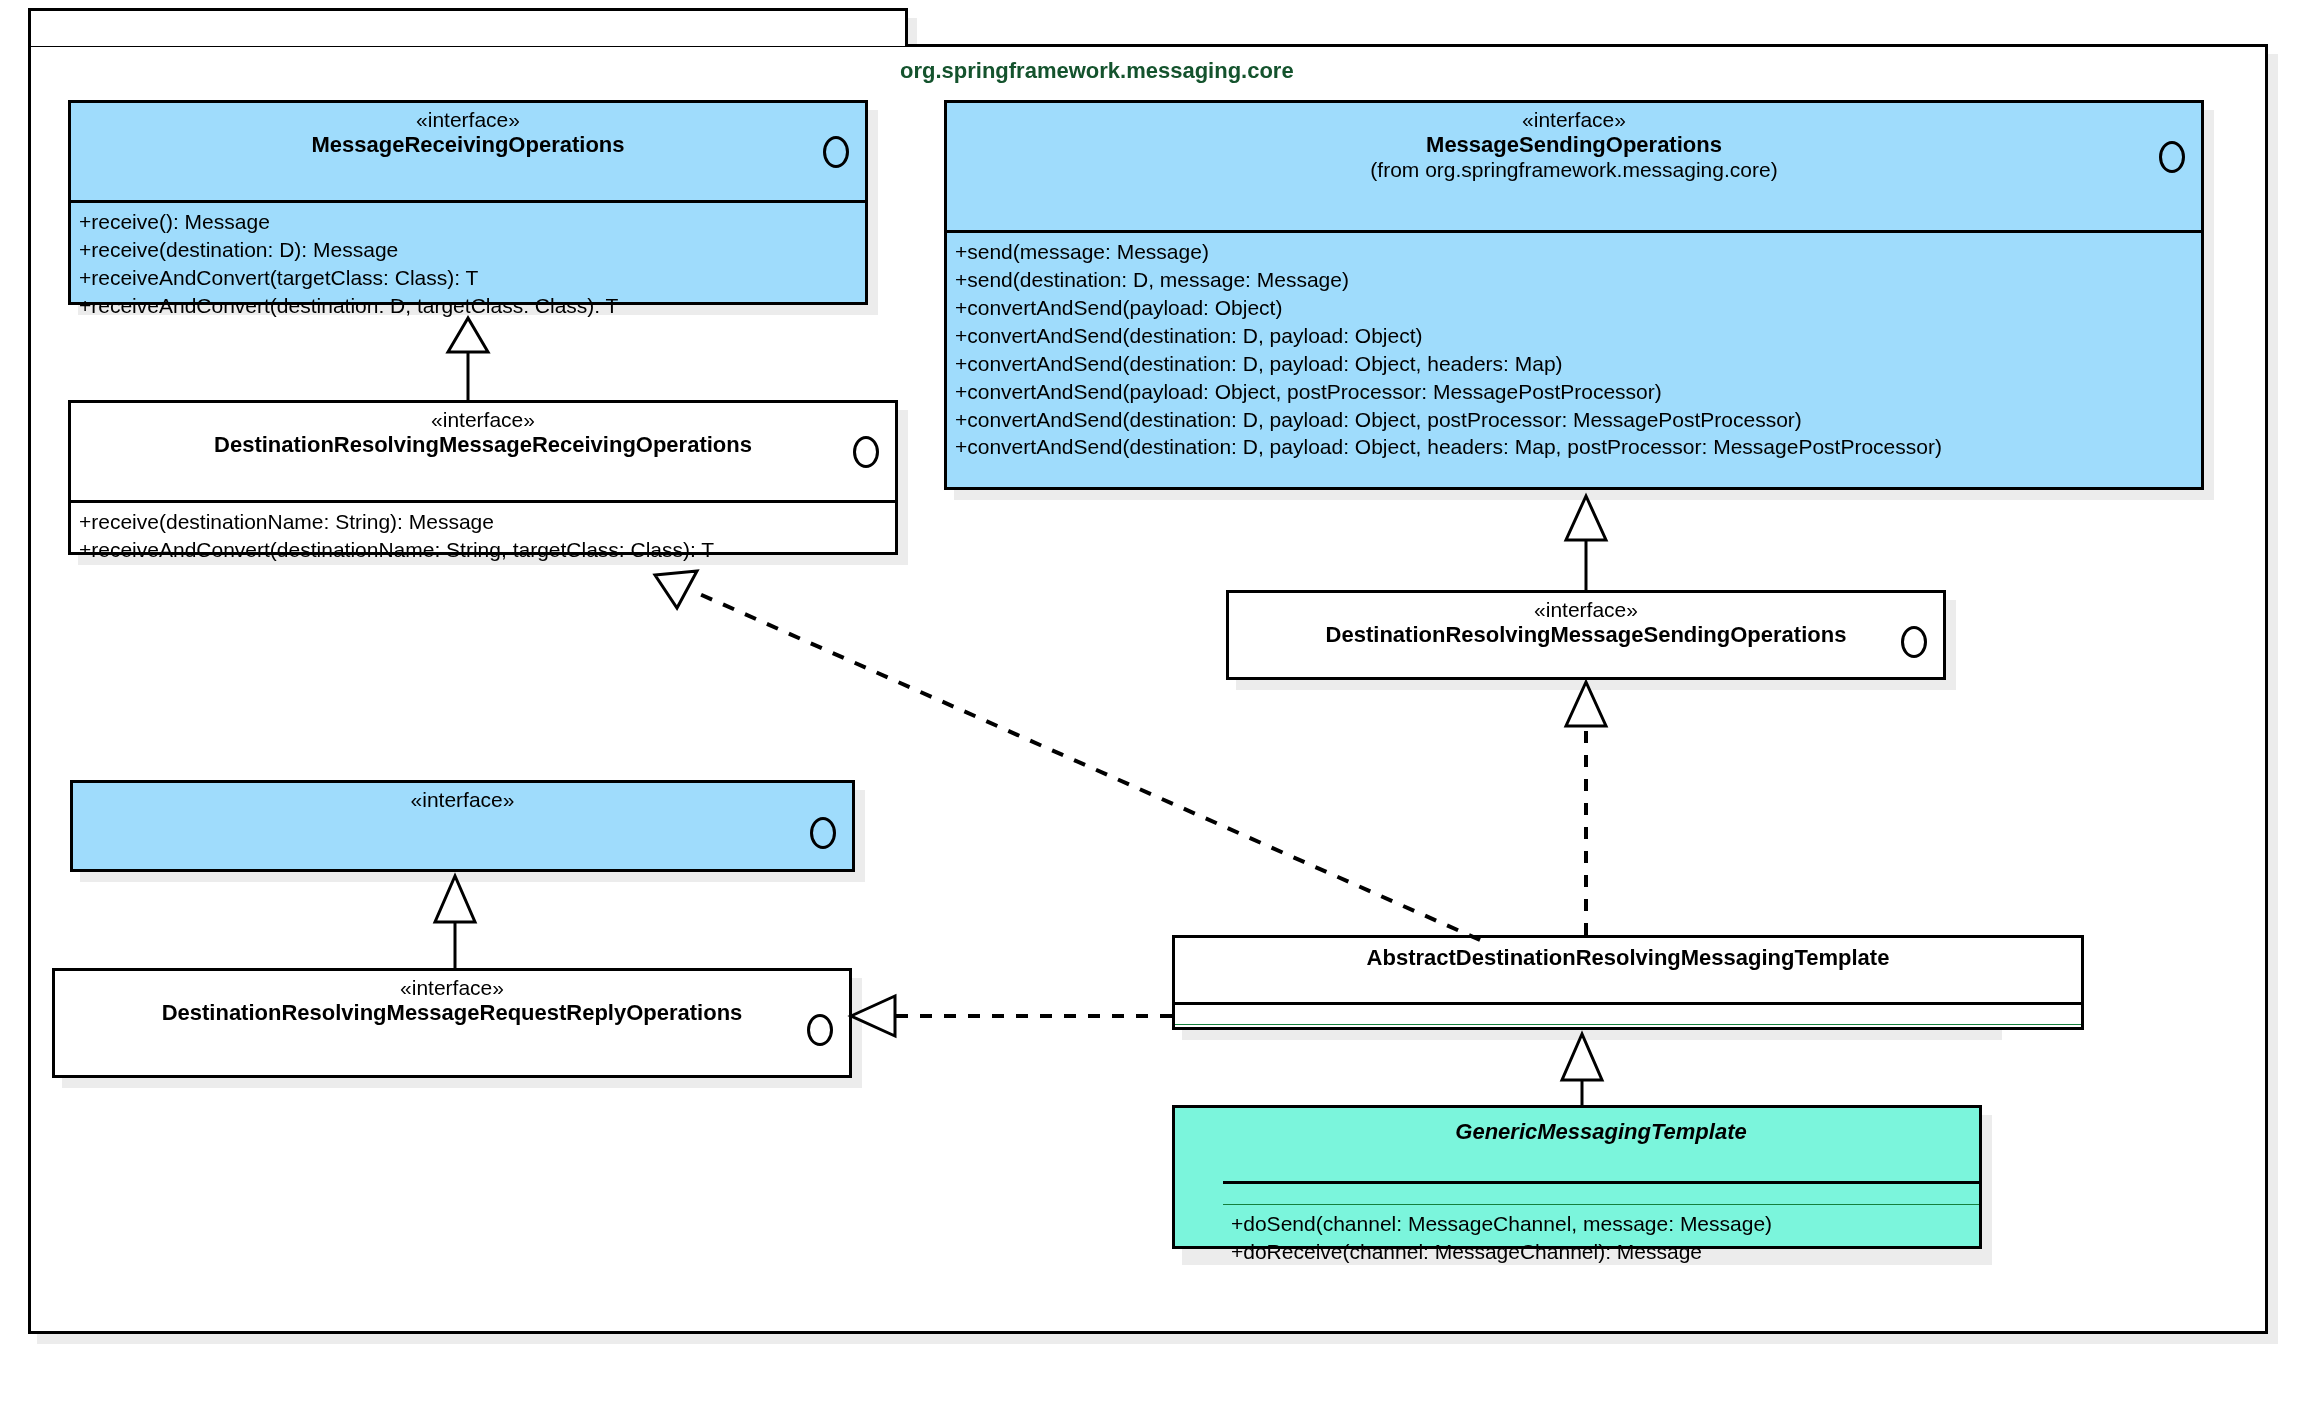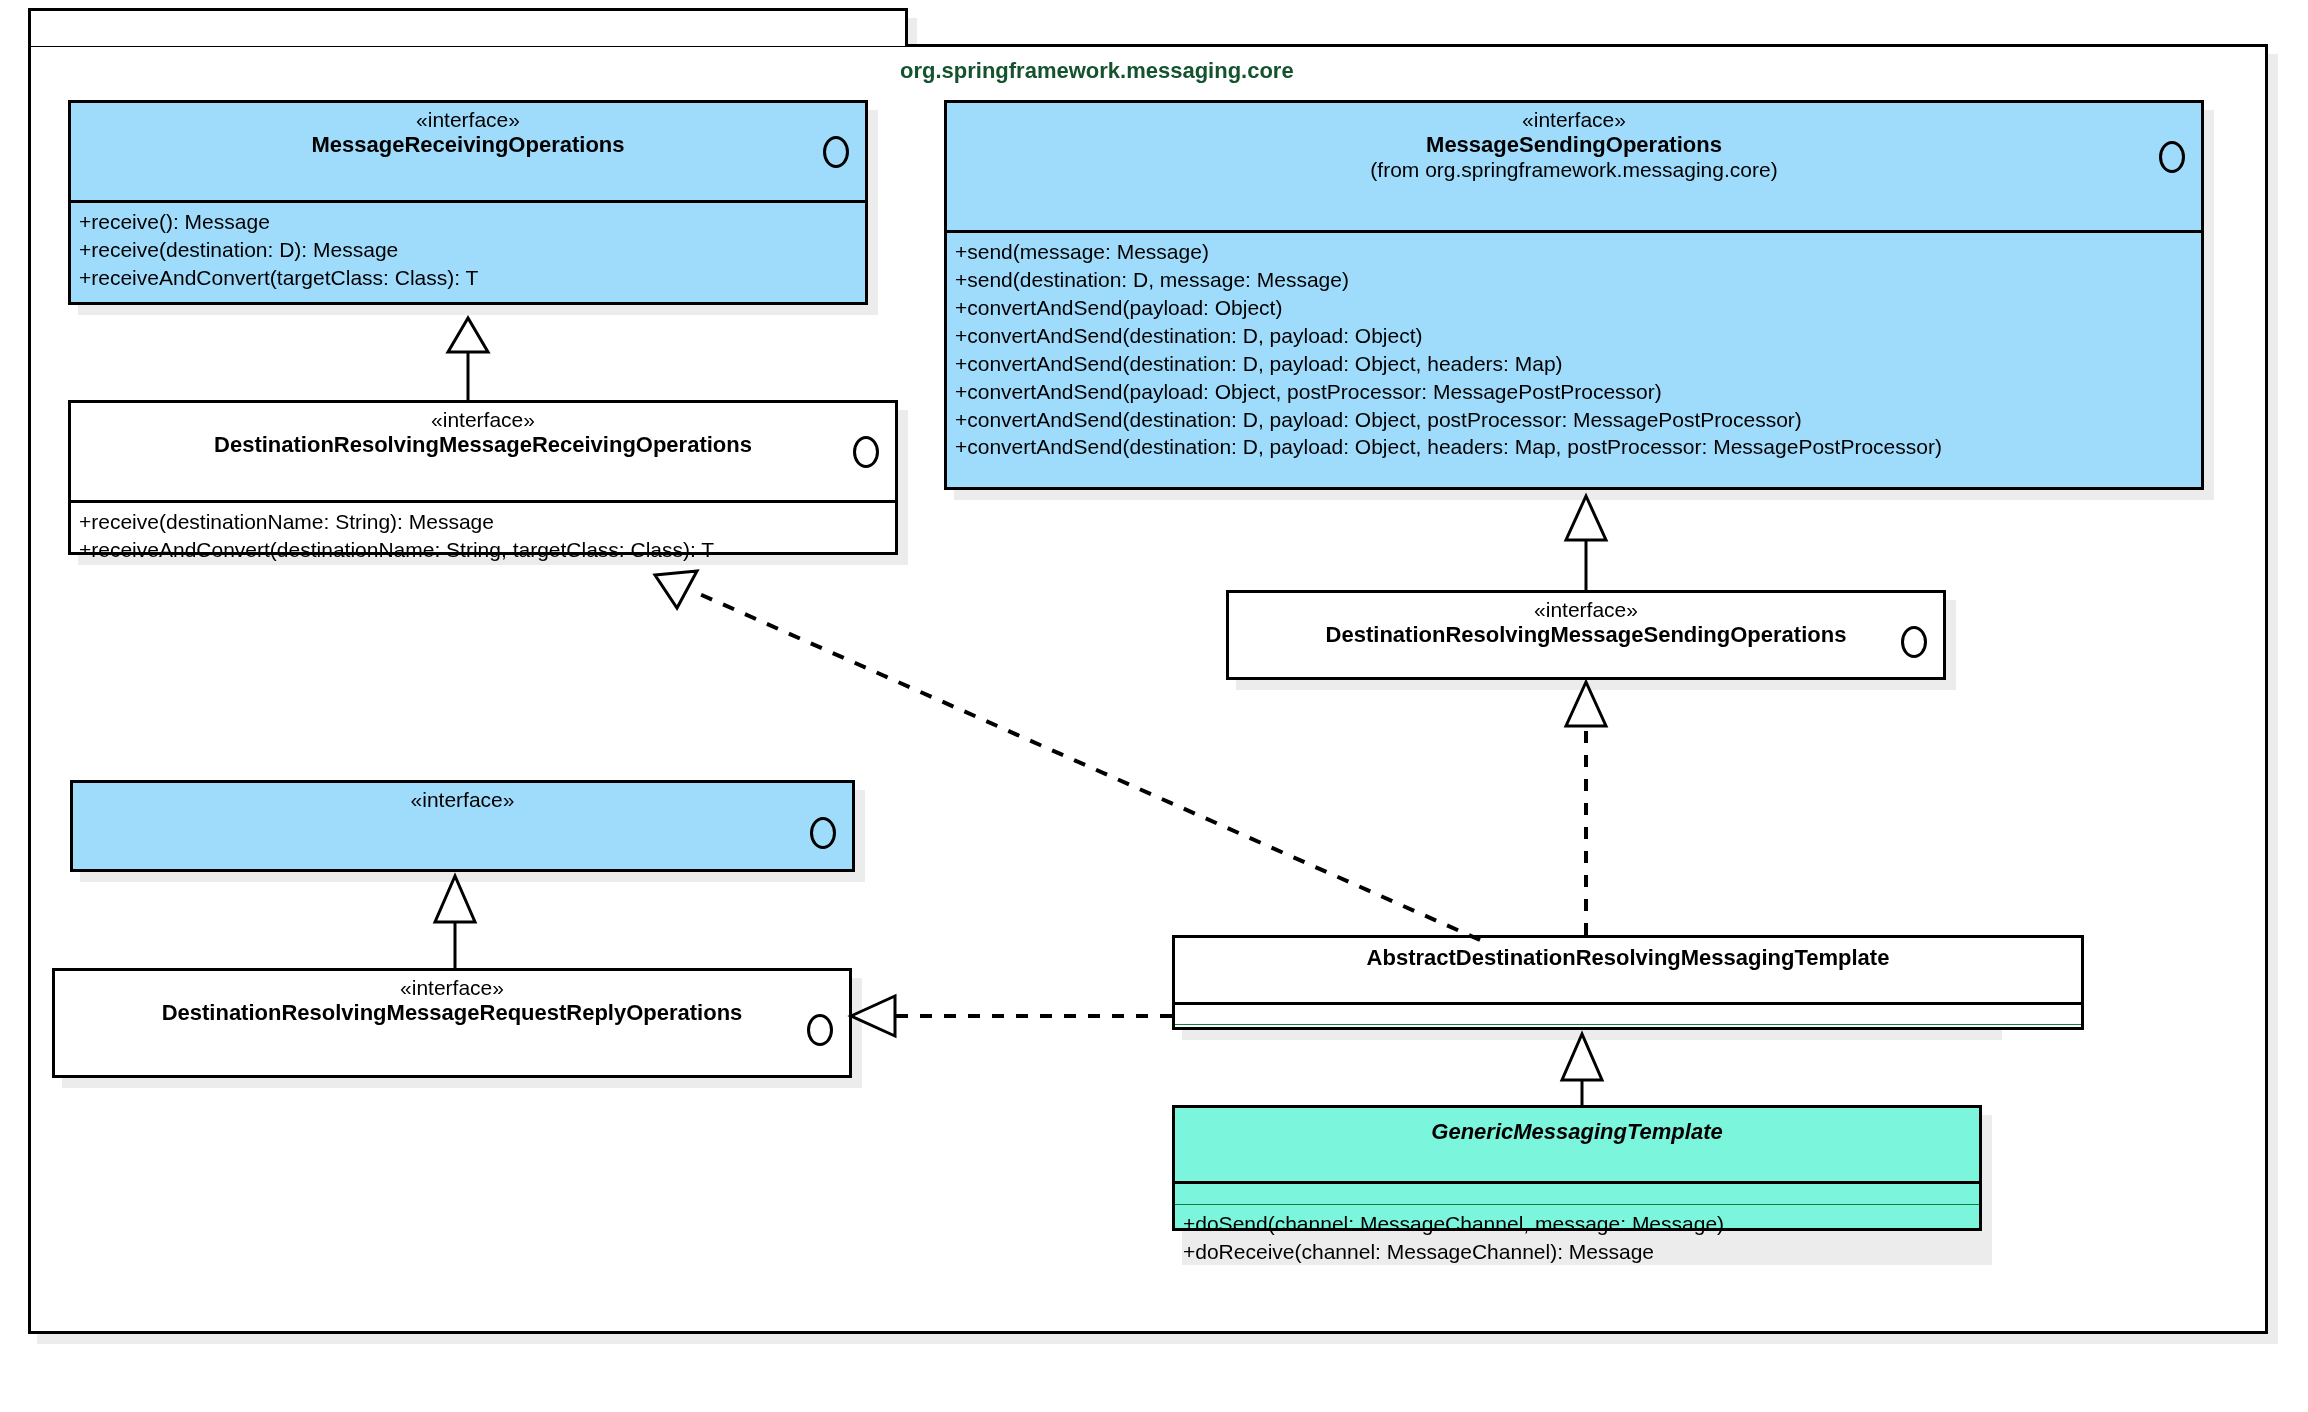--- a/index.html
+++ b/index.html
@@ -174,20 +174,21 @@
   <div class="cls blue" style="left:68px; top:100px; width:800px; height:205px;">
     <div class="hdr with-sep" style="height:83px;">
       <div class="stereo">«interface»</div>
       <div class="cname">MessageReceivingOperations</div>
       <div class="iface-circle"></div>
     </div>
     <div class="members">
       <div class="member">+receive(): Message</div>
       <div class="member">+receive(destination: D): Message</div>
       <div class="member">+receiveAndConvert(targetClass: Class): T</div>
+      <div class="member">+receiveAndConvert(destination: D, targetClass: Class): T</div>
     </div>
   </div>
 
   <div class="cls-shadow" style="left:78px; top:410px; width:830px; height:155px;"></div>
   <div class="cls" style="left:68px; top:400px; width:830px; height:155px;">
     <div class="hdr with-sep" style="height:83px;">
       <div class="stereo">«interface»</div>
       <div class="cname">DestinationResolvingMessageReceivingOperations</div>
       <div class="iface-circle"></div>
     </div>
@@ -246,21 +247,21 @@
   <div class="cls-shadow" style="left:1182px; top:945px; width:820px; height:95px;"></div>
   <div class="cls" style="left:1172px; top:935px; width:912px; height:95px;">
     <div class="hdr with-sep" style="height:48px; padding-top:8px;">
       <div class="cname">AbstractDestinationResolvingMessagingTemplate</div>
     </div>
     <div class="members empty" style="height:19px;"></div>
     <div class="members empty sep-top" style="height:19px;"></div>
   </div>
 
   <div class="cls-shadow" style="left:1182px; top:1115px; width:810px; height:150px;"></div>
-  <div class="cls aqua" style="left:1172px; top:1105px; width:810px; height:126px;">
+  <div class="cls aqua" style="left:1172px; top:1105px; width:810px; height:144px;padding-left:48px;">
     <div class="hdr with-sep" style="height:53px; padding-top:12px;">
       <div class="cname italic">GenericMessagingTemplate</div>
     </div>
     <div class="members empty sep-top" style="height:20px; border-top:none;"></div>
     <div class="members sep-top">
       <div class="member">+doSend(channel: MessageChannel, message: Message)</div>
       <div class="member">+doReceive(channel: MessageChannel): Message</div>
     </div>
   </div>
 

